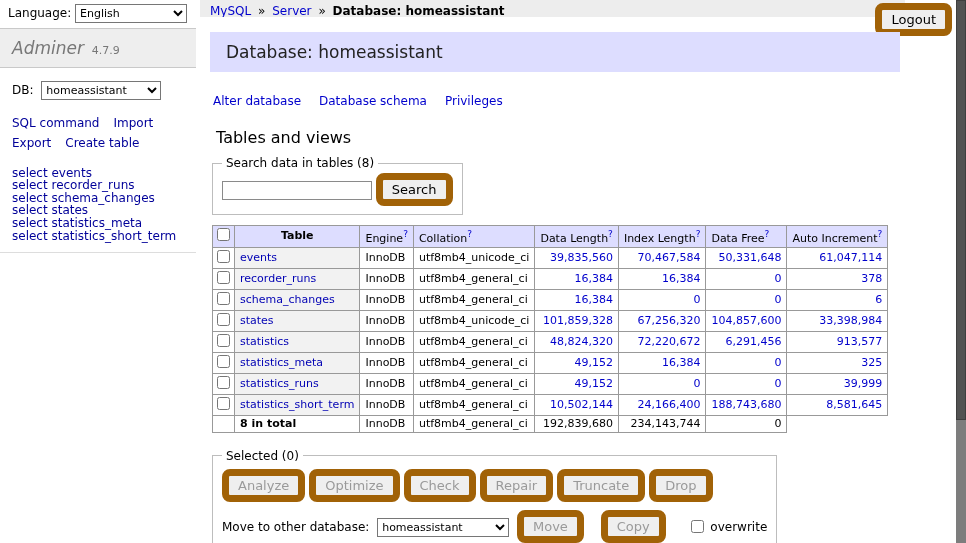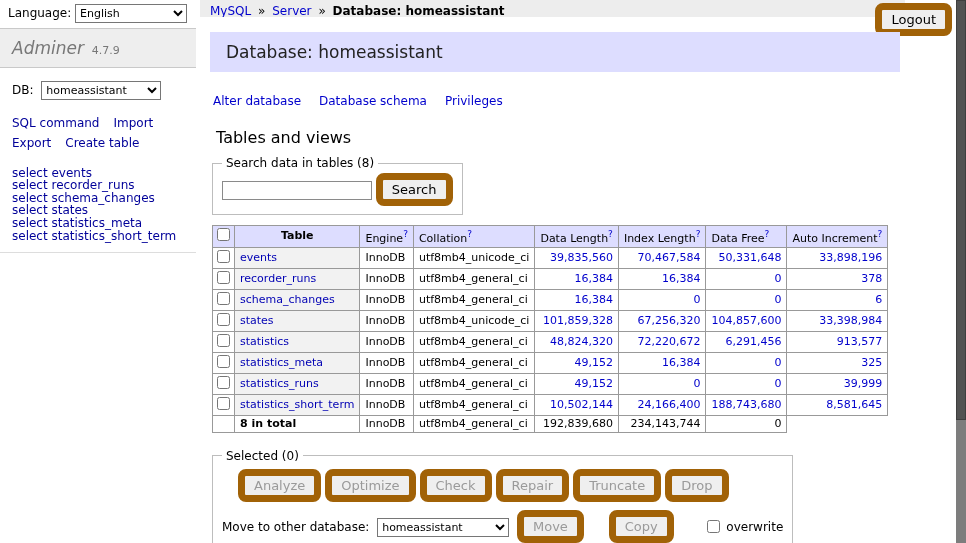--- a/index.html
+++ b/index.html
@@ -62,25 +62,25 @@
   .objects td.num { text-align: right; }
   .objects td.num a { color: #0000cc; }
   .objects tr.total th.name { background: #fff; font-weight: bold; }
   .objects tr.total td.num { color: #000; }
   .col-table { width: 124px; } .col-engine { width: 46px; } .col-collation { width: 102px; }
   .col-data-length { width: 74px; } .col-index-length { width: 78px; } .col-data-free { width: 64px; }
   .col-auto-increment { width: 84px; }
   .objects input[type=checkbox] { margin: 1px; }
 
   .selectedbox { margin-top: 16px; }
-  .btnrow { margin: 3px 16px 8px; }
+  .btnrow { margin: 3px 0 8px; }
   .btnrow button { margin-right: 4px; }
   .moverow { margin-bottom: 3px; }
   .moverow select { width: 132px; margin: 0 4px; }
-  .moverow button { margin-right: 21px; }
+  .moverow button { margin-right: 13px; }
   .ovw { margin-left: 4px; }
   .ovw input { vertical-align: -2px; }
 
   .bottomlinks, .routinelinks { margin: 18px 0 0 3px; }
   .bottomlinks a, .routinelinks a { margin-right: 24px; }
 
   .scrollbar { position: absolute; right: 0; top: 0; width: 10px; height: 543px; background: #7d7d7d; }
   .scrollbar .thumb { position: absolute; top: 0; left: 0; width: 10px; height: 420px;
     background: #525252; border: 1px solid #3f3f3f; }
 </style>
@@ -158,21 +158,21 @@
     </thead>
     <tbody>
         <tr>
           <td class="cb"><input type="checkbox" style=""></td>
           <th class="name"><a href="#">events</a></th>
           <td>InnoDB</td>
           <td>utf8mb4_unicode_ci</td>
           <td class="num"><a href="#">39,835,560</a></td>
           <td class="num"><a href="#">70,467,584</a></td>
           <td class="num"><a href="#">50,331,648</a></td>
-          <td class="num"><a href="#">33,898,196</a></td>
+          <td class="num"><a href="#">61,047,114</a></td>
         </tr>
         <tr>
           <td class="cb"><input type="checkbox" style=""></td>
           <th class="name"><a href="#">recorder_runs</a></th>
           <td>InnoDB</td>
           <td>utf8mb4_general_ci</td>
           <td class="num"><a href="#">16,384</a></td>
           <td class="num"><a href="#">16,384</a></td>
           <td class="num"><a href="#">0</a></td>
           <td class="num"><a href="#">378</a></td>

